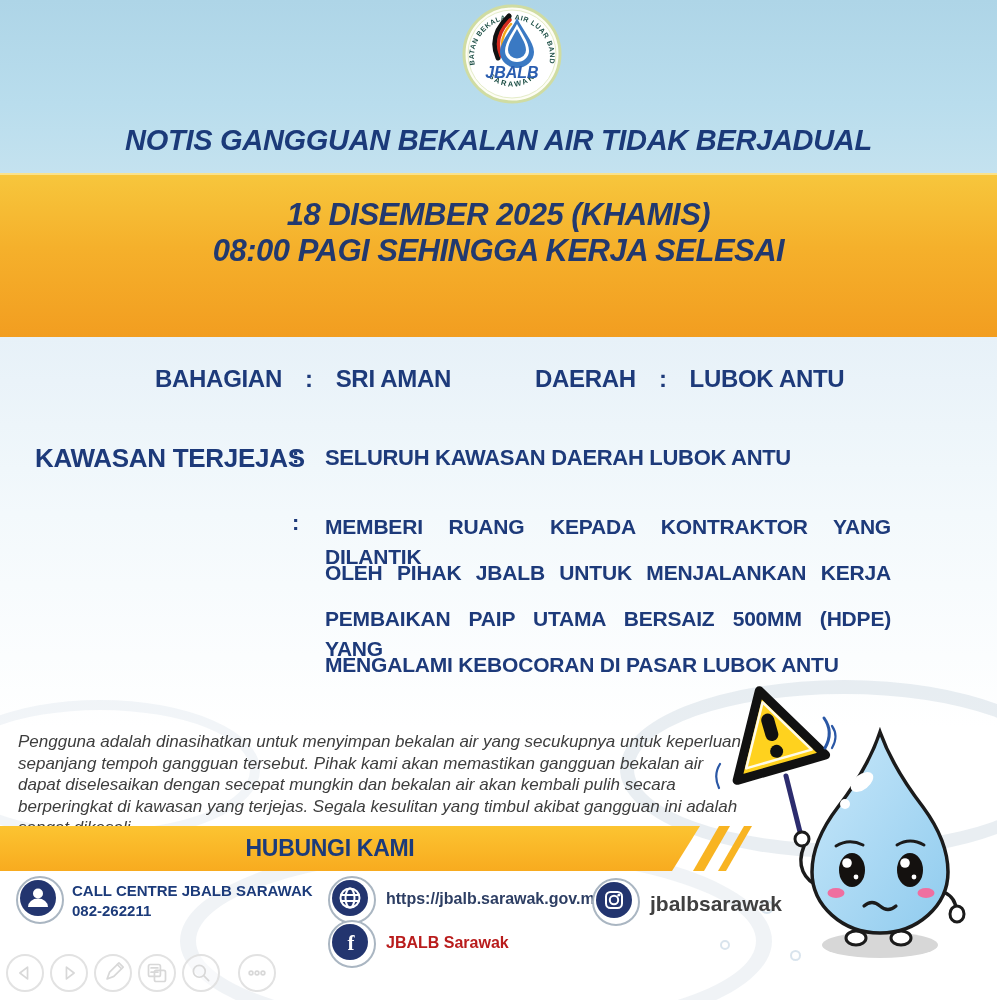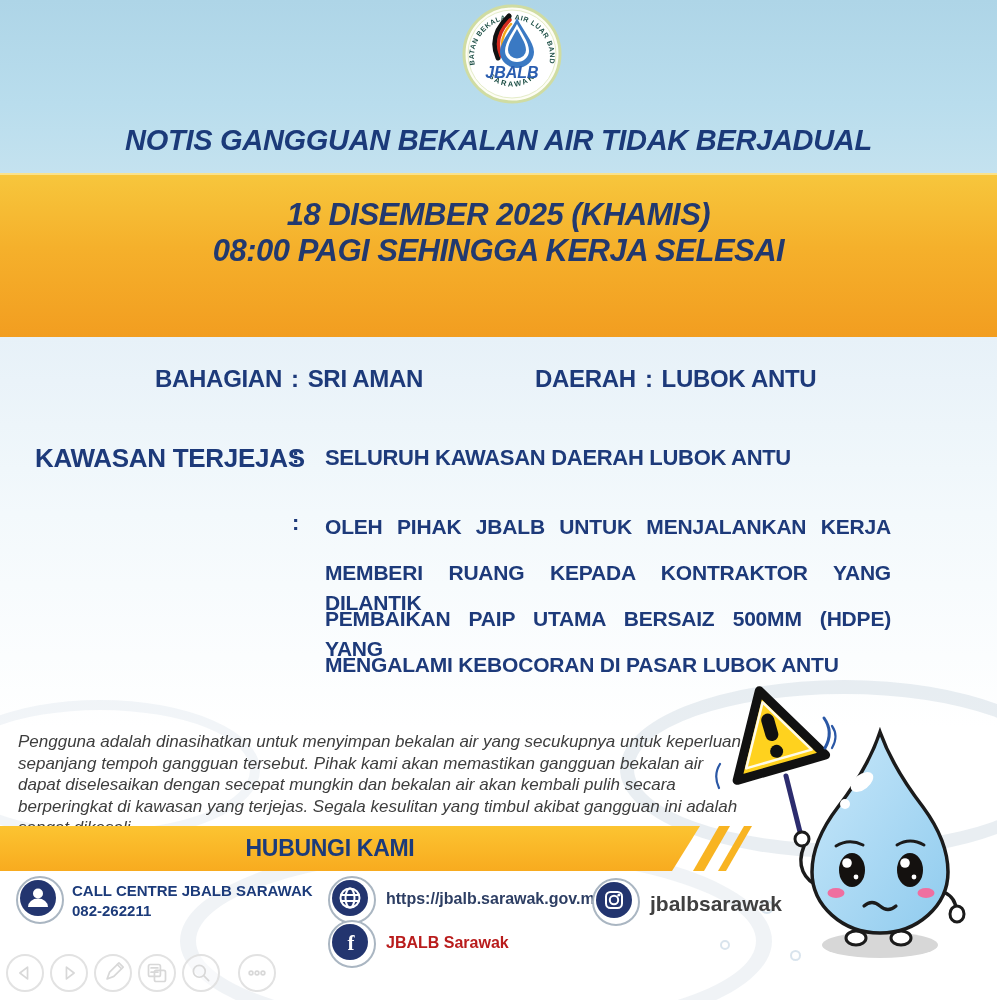--- a/index.html
+++ b/index.html
@@ -19,21 +19,21 @@
     background:linear-gradient(180deg,#f7c63c 0%,#f5b02b 45%,#f29d20 100%);
     border-top:2px solid #fbe28a;font-style:italic;}
   .date-banner .line{width:100%;text-align:center;font-size:31px;font-weight:700;
     letter-spacing:-0.5px;color:#22396f;}
   .date-banner .line1{margin-top:22px;}
   .date-banner .line2{}
   
   .content-bg{position:absolute;left:0;top:337px;width:997px;height:391px;
     background:linear-gradient(180deg,#e7f1f8 0%,#f3f9fc 45%,#ffffff 100%);}
   .pair-row{position:absolute;top:365px;left:0;width:997px;height:32px;}
-  .pair{position:absolute;display:flex;gap:9px;font-size:24px;font-weight:700;
+  .pair{position:absolute;display:flex;gap:23px;font-size:24px;font-weight:700;
     letter-spacing:-0.3px;color:#1d3a7a;white-space:nowrap;}
   .pair.bahagian{left:155px;}
   .pair.daerah{left:535px;}
   .info-row{position:absolute;left:0;width:997px;}
   .info-label{position:absolute;left:35px;top:0;font-size:26px;font-weight:700;
     letter-spacing:-0.3px;color:#1d3a7a;white-space:nowrap;}
   .info-colon{position:absolute;left:292px;top:0;font-size:22px;font-weight:700;color:#1d3a7a;}
   .info-value{position:absolute;left:325px;top:2px;font-size:22px;font-weight:700;
     letter-spacing:-0.3px;color:#1d3a7a;white-space:nowrap;}
   .row-kawasan{top:443px;height:34px;}
@@ -142,23 +142,23 @@
   <div class="info-row row-kawasan">
     <div class="info-label">KAWASAN TERJEJAS</div>
     <div class="info-colon">:</div>
     <div class="info-value">SELURUH KAWASAN DAERAH LUBOK ANTU</div>
   </div>
 
   <div class="info-row row-huraian">
     <div class="info-colon">:</div>
     <div class="huraian-lines">
 
+        <div class="h-line">MEMBERI RUANG KEPADA KONTRAKTOR YANG DILANTIK</div>
+
         <div class="h-line">OLEH PIHAK JBALB UNTUK MENJALANKAN KERJA</div>
-
-        <div class="h-line">MEMBERI RUANG KEPADA KONTRAKTOR YANG DILANTIK</div>
 
         <div class="h-line">PEMBAIKAN PAIP UTAMA BERSAIZ 500MM (HDPE) YANG</div>
 
         <div class="h-line">MENGALAMI KEBOCORAN DI PASAR LUBOK ANTU</div>
       </div>
   </div>
 
   <div class="splash s1"></div>
   <div class="splash s2"></div>
   <div class="splash s3"></div>

